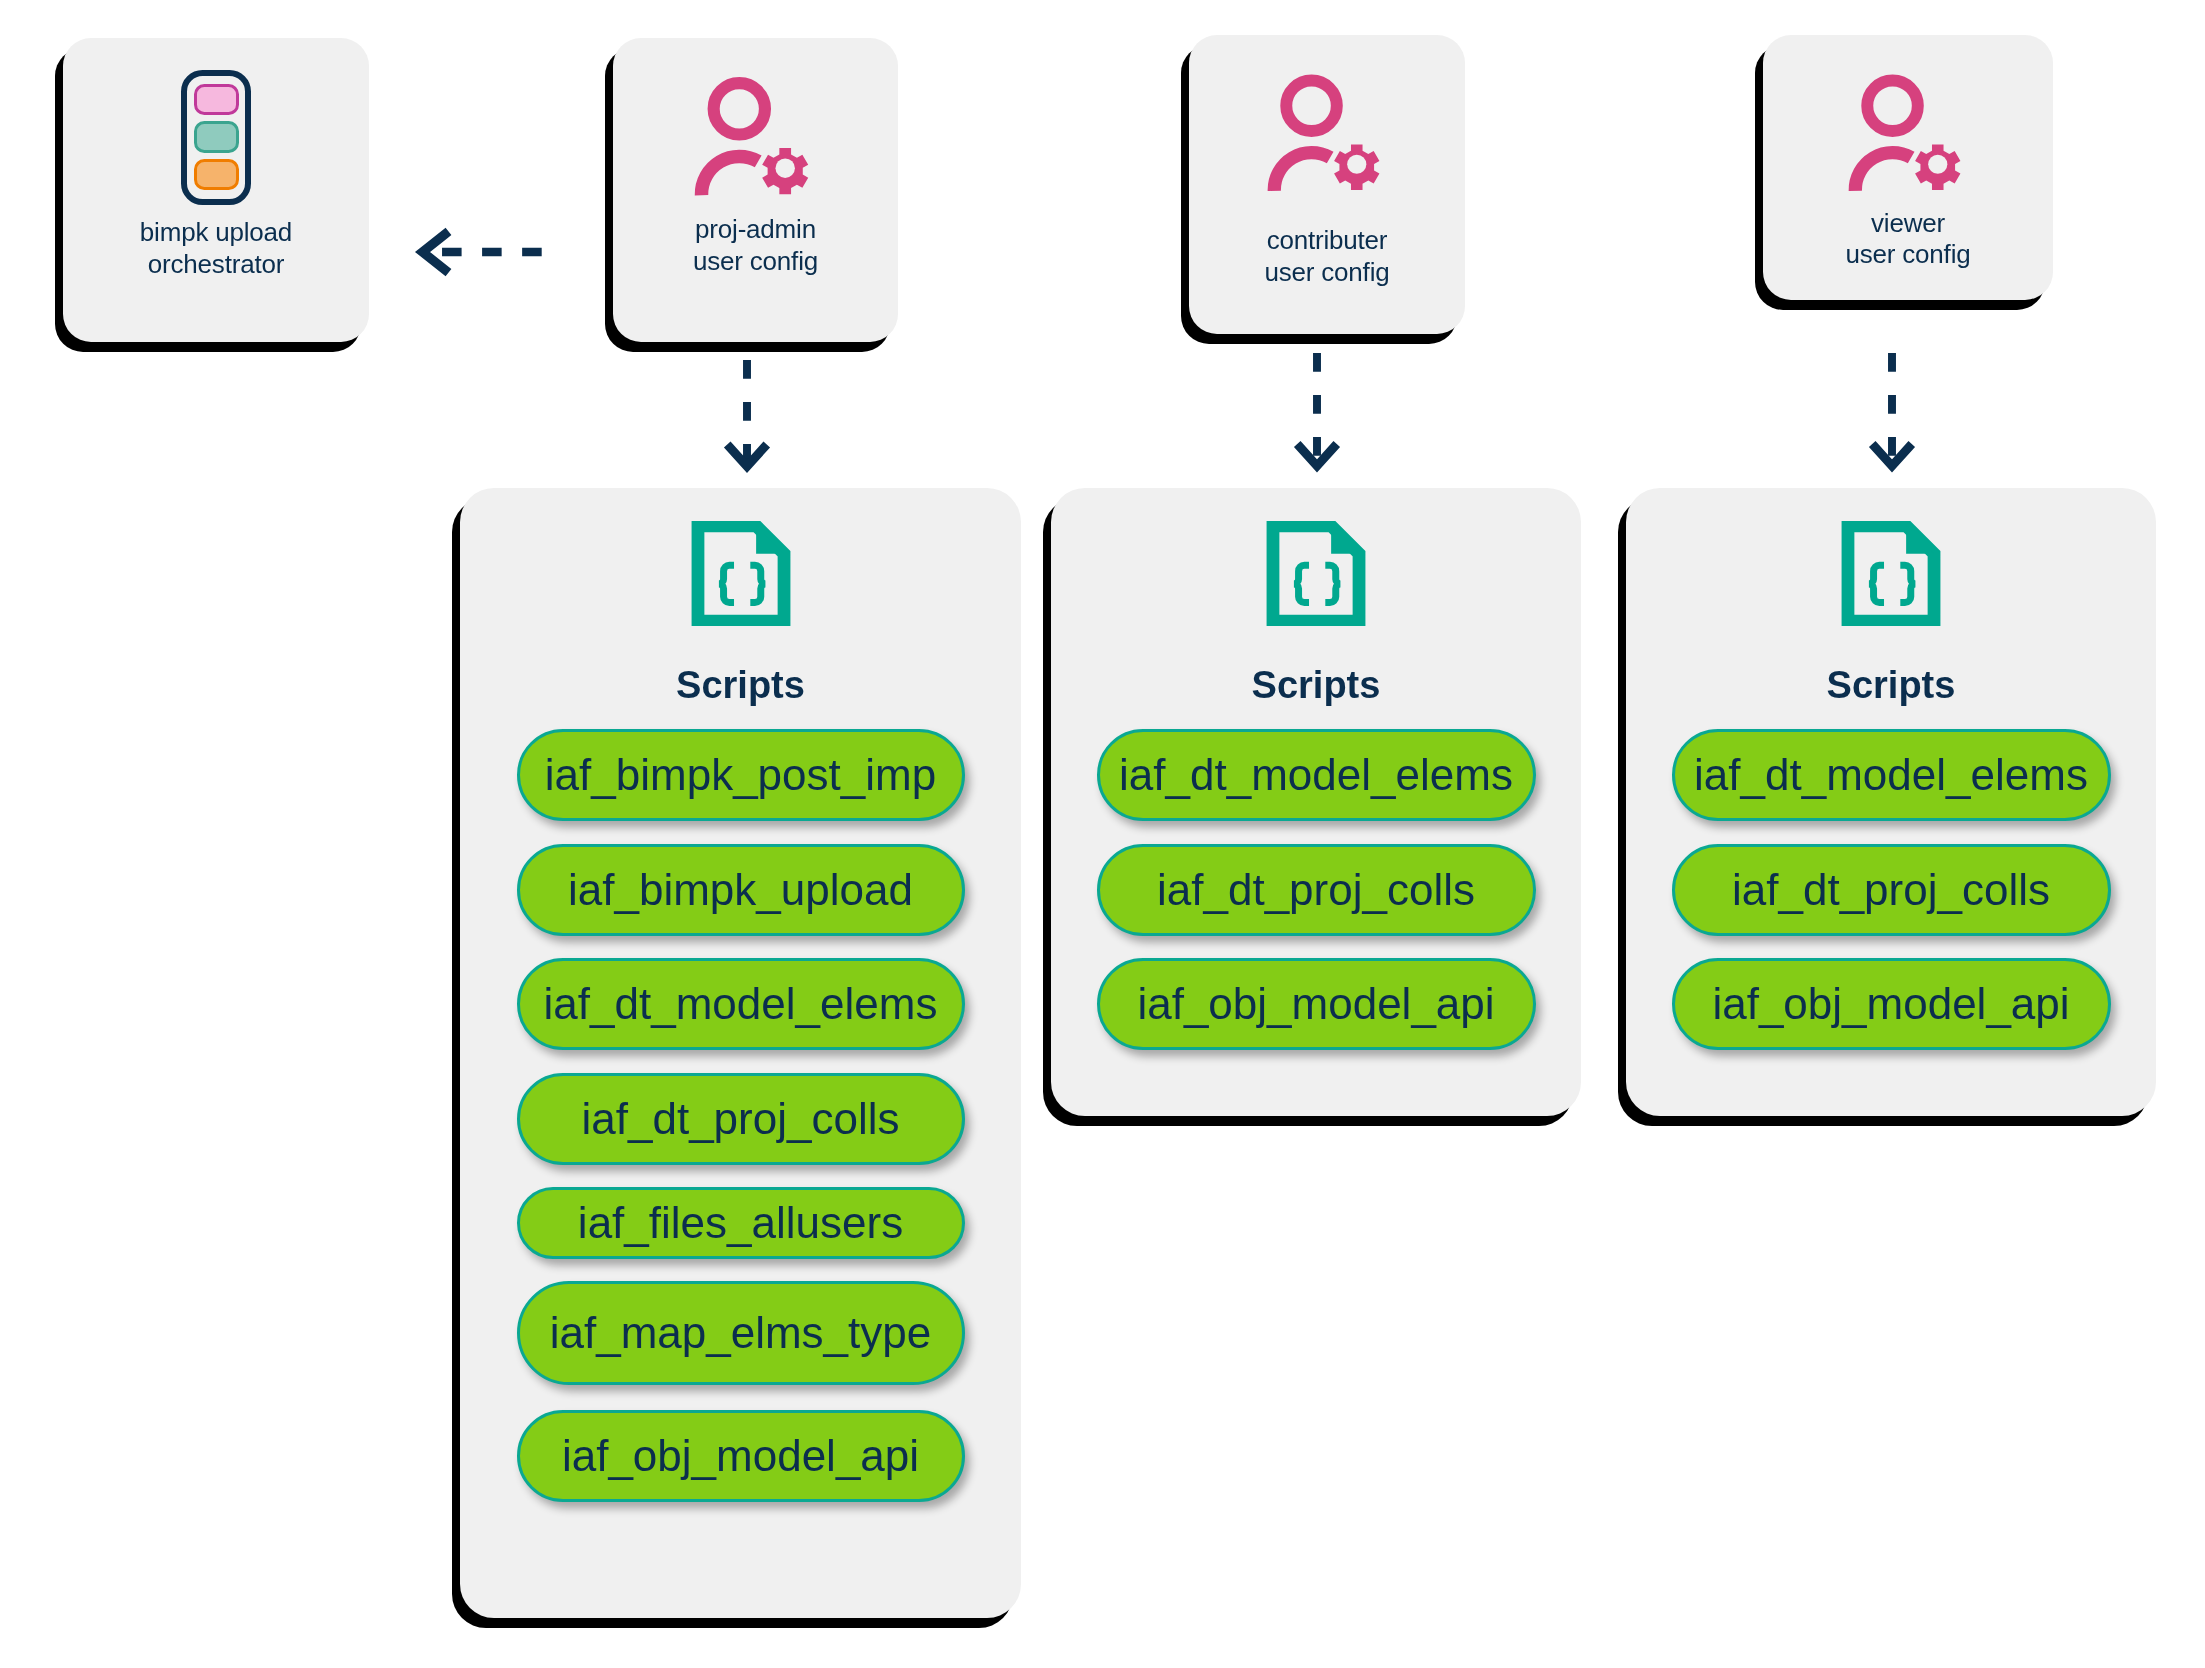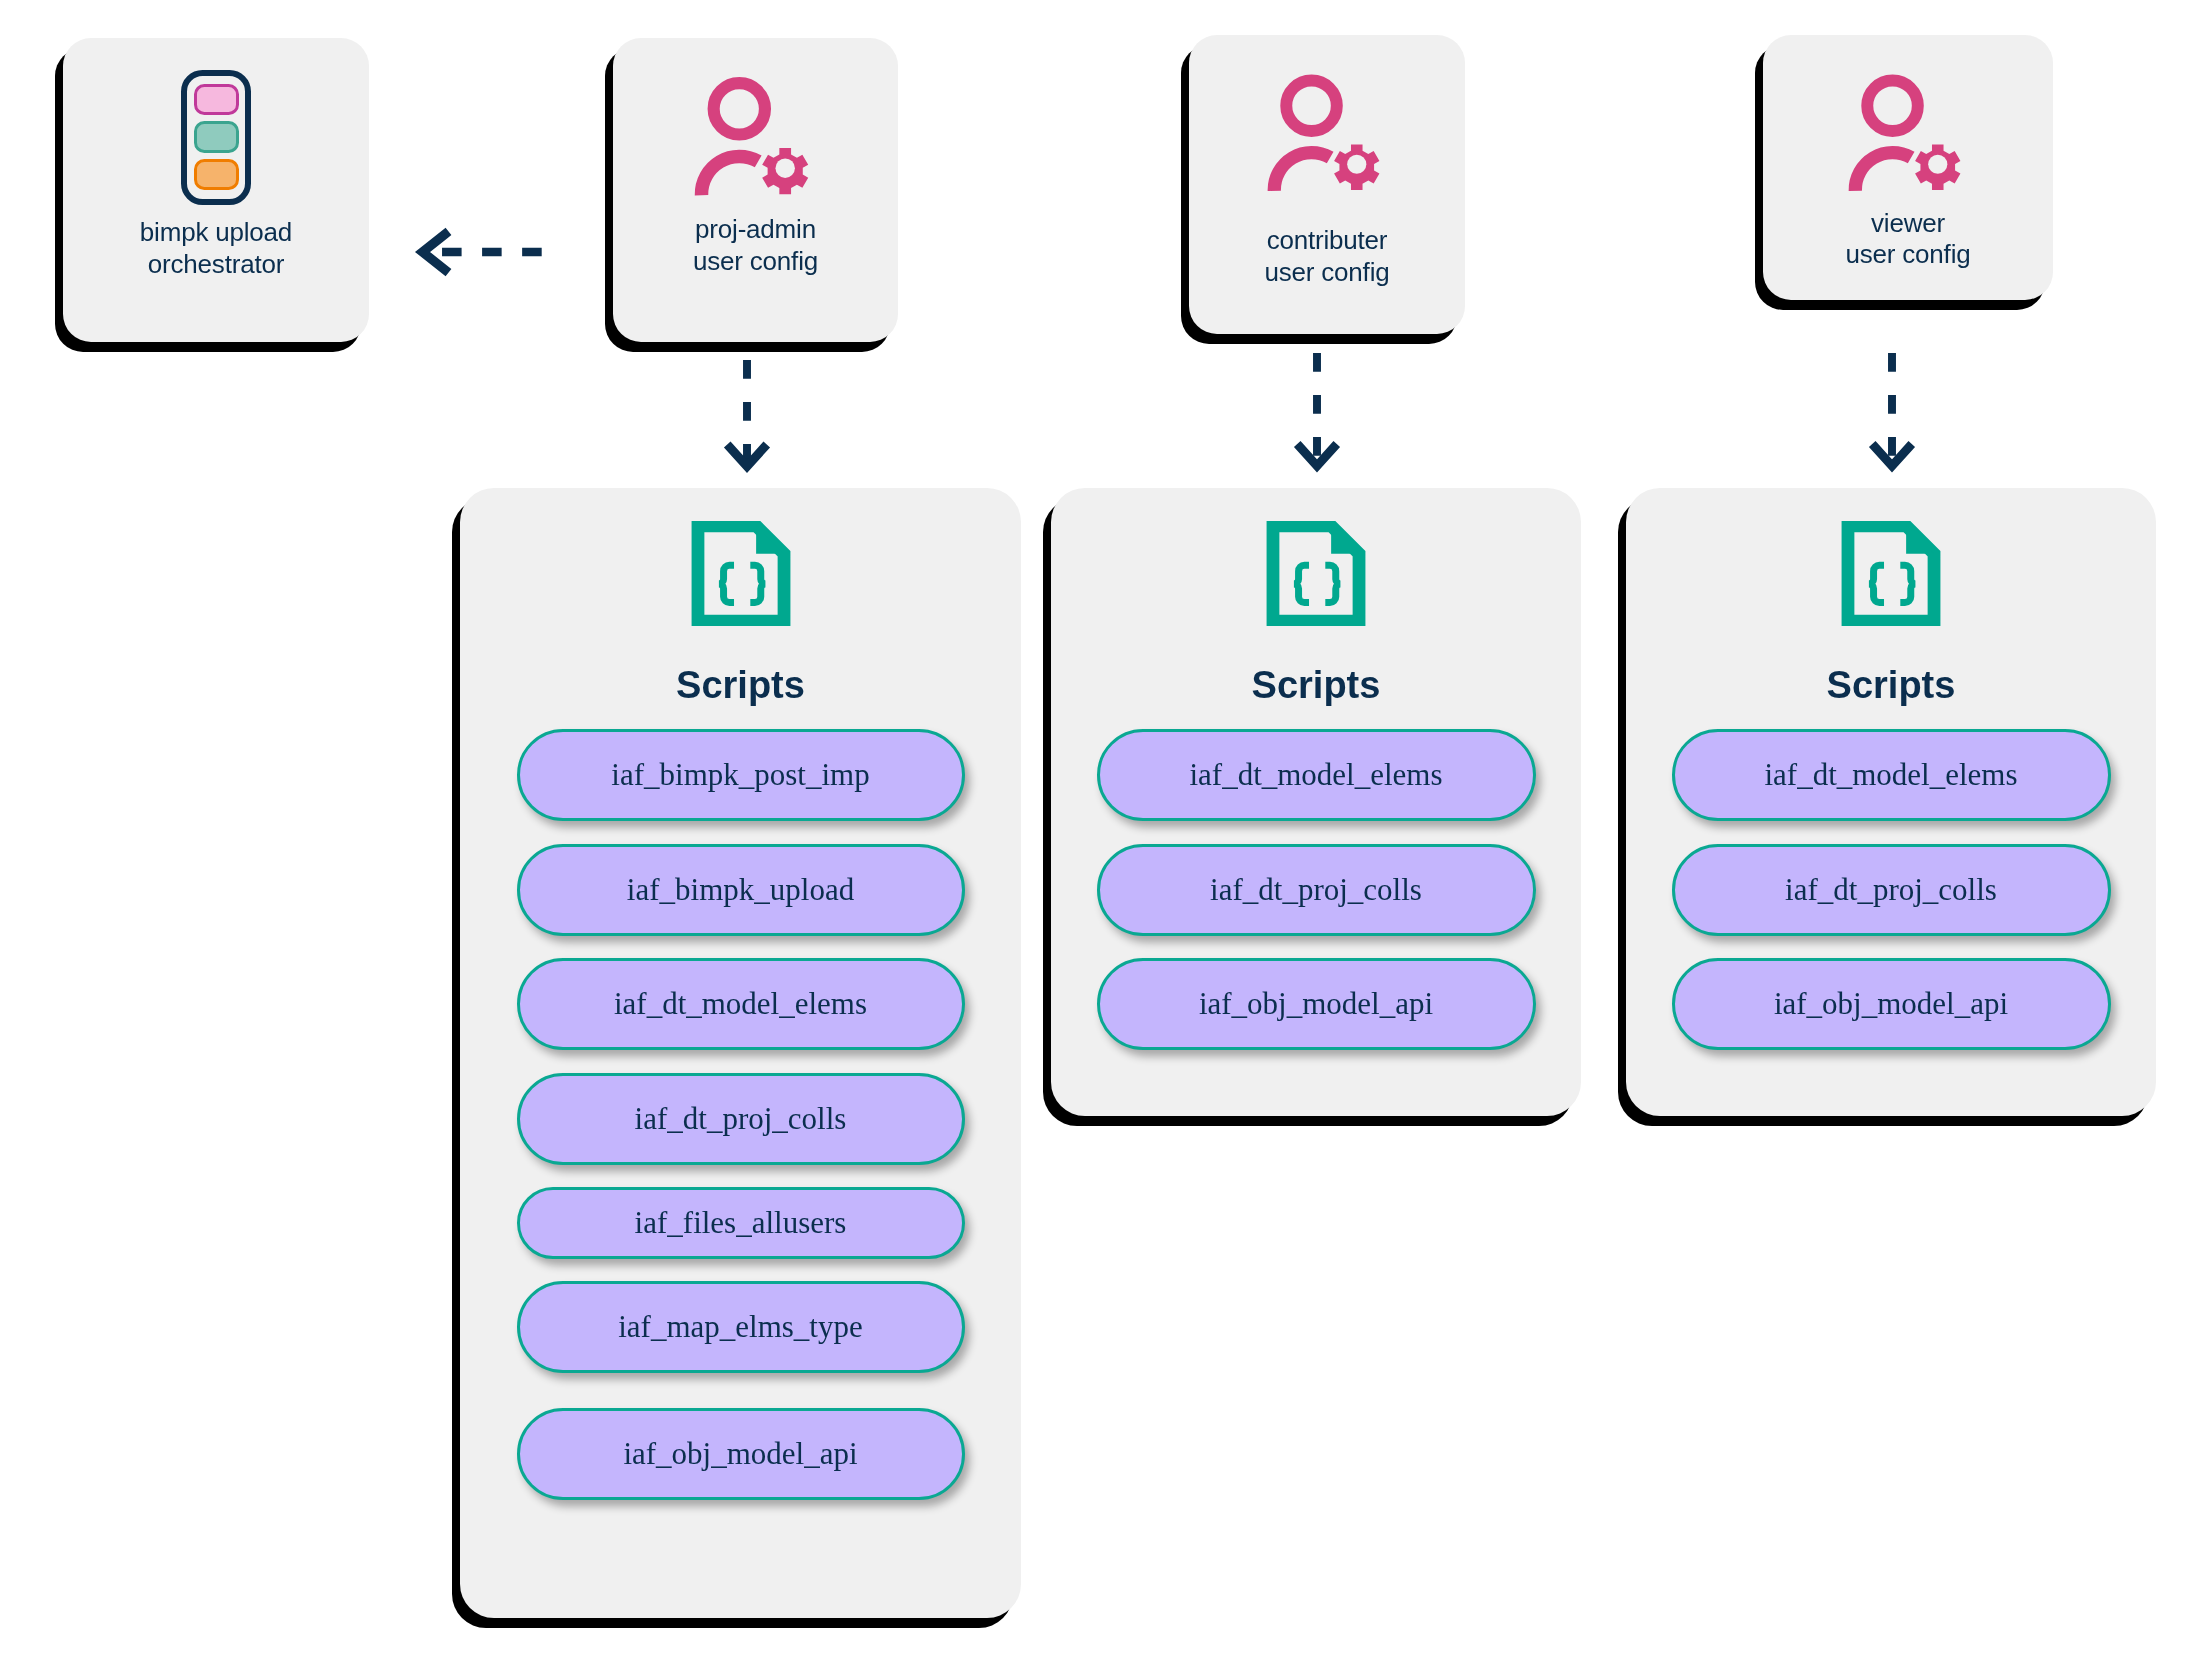--- a/index.html
+++ b/index.html
@@ -46,30 +46,29 @@
     font-weight:bold;
     font-size:38px;
     margin-top:36px;
     margin-bottom:22.4px;
     letter-spacing:0px;
   }
   .pill-list{
     display:flex;flex-direction:column;align-items:center;width:100%;
   }
   .pill{
-    background:#c4b5fd;
+    background:#84cc16;
     border:3.3px solid #0aa892;
     border-radius:467px;
     color:#0b2e4e;
-    font-size:31px;
+    font-size:44px;
     display:flex;align-items:center;justify-content:center;
     box-sizing:border-box;
     box-shadow: 4.7px 6.5px 8.4px rgba(0,0,0,0.30);
     white-space:nowrap;
-    font-family:Liberation Serif, serif;
   }
 
   
   .arrow-v{position:absolute;}
   .arrow-h{position:absolute;}
 
   
   .tl-outer{
     box-sizing:border-box;
     border:6.5px solid #0b2e4e;
@@ -183,21 +182,21 @@
         <path d="M51 38 h4 a5 5 0 0 1 5 5 v7 a4 4 0 0 0 4 4 a4 4 0 0 0 -4 4 v7 a5 5 0 0 1 -5 5 h-4" fill="none" stroke="#00a88f" stroke-width="6" stroke-linecap="butt"></path>
       </svg>
     </div>
     <div class="scripts-title">Scripts</div>
     <div class="pill-list">
       <div class="pill" style="width:448px;height:92px;margin-bottom:22.4px;">iaf_bimpk_post_imp</div>
       <div class="pill" style="width:448px;height:92px;margin-bottom:22.4px;">iaf_bimpk_upload</div>
       <div class="pill" style="width:448px;height:92px;margin-bottom:22.4px;">iaf_dt_model_elems</div>
       <div class="pill" style="width:448px;height:92px;margin-bottom:22.4px;">iaf_dt_proj_colls</div>
       <div class="pill" style="width:448px;height:72px;margin-bottom:22.4px;">iaf_files_allusers</div>
-      <div class="pill" style="width:448px;height:92px;margin-bottom:35px;text-align:right;">iaf_map_elms_type</div>
+      <div class="pill" style="width:448px;height:104px;margin-bottom:25px;text-align:right;">iaf_map_elms_type</div>
       <div class="pill" style="width:448px;height:92px;">iaf_obj_model_api</div>
     </div>
   </div>
 
   <div class="card big scriptcard" style="left:1051px;top:488px;width:530px;height:628px;">
     <div class="doc-icon">
       <svg width="100" height="105" viewBox="0 0 86 90">
         <path d="M6 4 h50 l24 24 v58 h-74 z" fill="none" stroke="#00a88f" stroke-width="11" stroke-linejoin="miter"></path>
         <path d="M56 4 v24 h24 z" fill="#00a88f"></path>
         <path d="M37 38 h-4 a5 5 0 0 0 -5 5 v7 a4 4 0 0 1 -4 4 a4 4 0 0 1 4 4 v7 a5 5 0 0 0 5 5 h4" fill="none" stroke="#00a88f" stroke-width="6" stroke-linecap="butt"></path>

